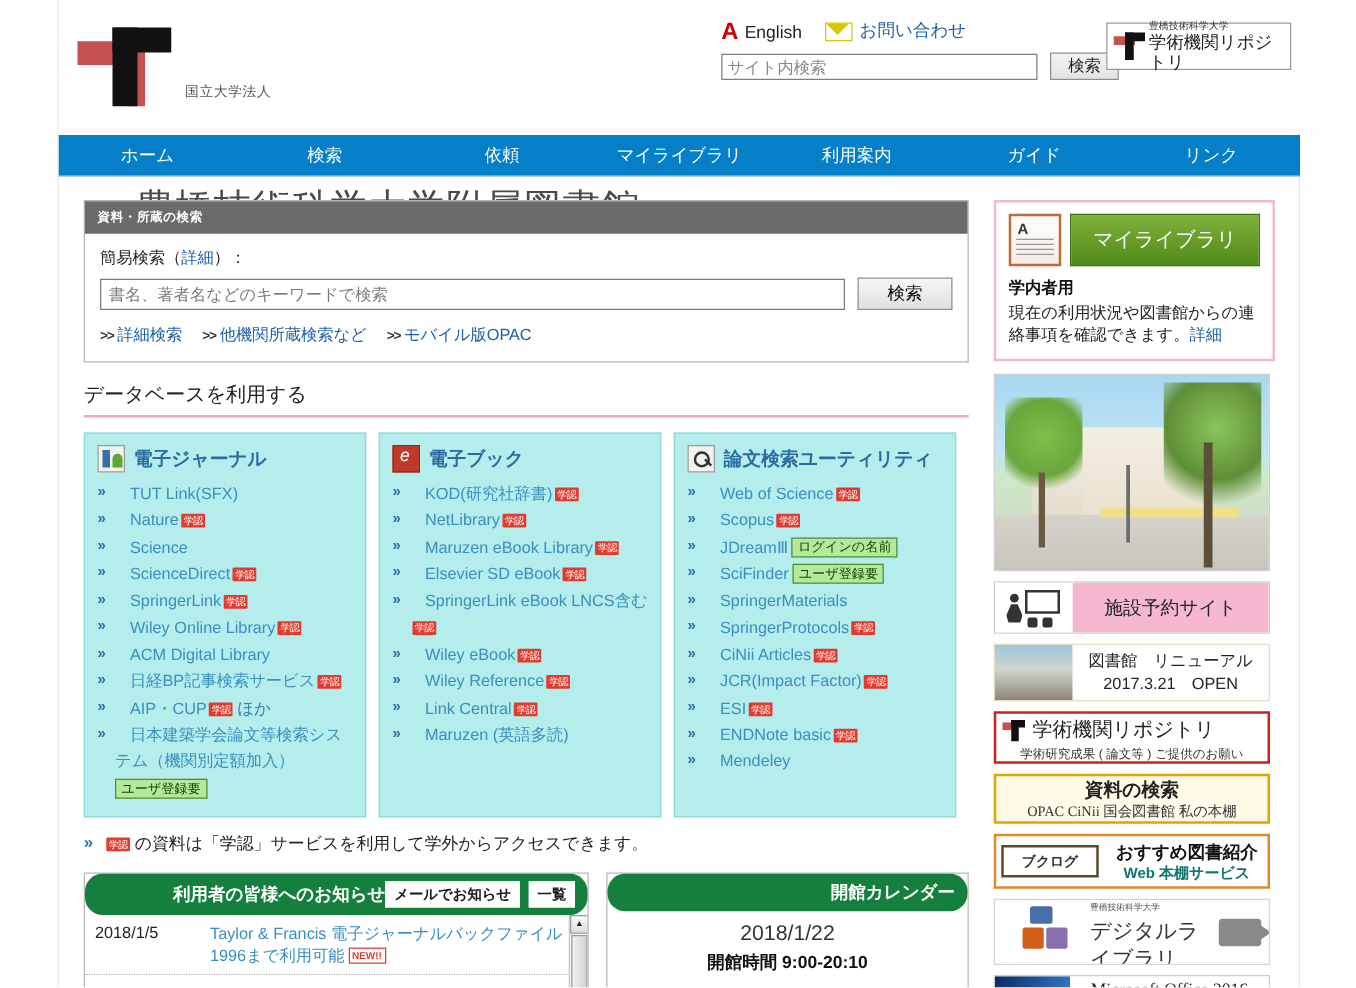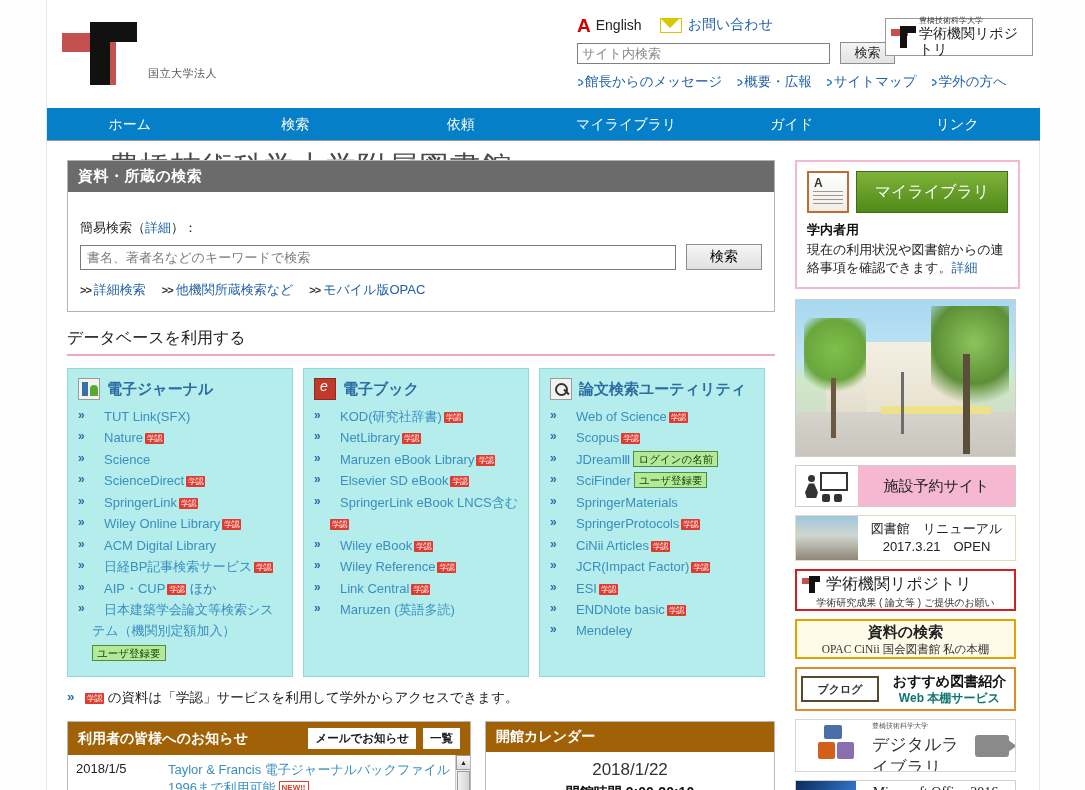--- a/index.html
+++ b/index.html
@@ -124,24 +124,24 @@
 
   
   .main { position: absolute; left: 47px; top: 141px; width: 993px; height: 649px; }
 
   .col-left { position: absolute; left: 20px; top: 19px; width: 708px; }
   .col-right { position: absolute; left: 748px; top: 19px; width: 225px; }
 
   
   .search-panel { border: 1px solid #b3b3b3; background: #fff; }
   .search-panel .sp-head {
-    background: #6b6b6b; color: #fff; font-size: 15px; font-weight: bold;
+    background: #6b6b6b; color: #fff; font-size: 10px; font-weight: bold;
     padding: 6px 10px; letter-spacing: .5px;
   }
-  .search-panel .sp-body { padding: 27px 12px 12px 12px; }
+  .search-panel .sp-body { padding: 10px 12px 12px 12px; }
   .sp-label { font-size: 13px; color: #222; margin-bottom: 7px; }
   .sp-label a { color: #1f5fa8; text-decoration: none; }
   .sp-row { display: flex; align-items: center; }
   .sp-row input {
     flex: 1; height: 25px; border: 1px solid #7a7a7a; padding: 2px 6px;
     font-size: 13px; font-family: inherit; background: #fff;
   }
   .sp-row input::placeholder { color: #7c7c7c; }
   .sp-row button {
     margin-left: 10px; width: 76px; height: 26px;
@@ -210,22 +210,22 @@
     font-size: 10.5px; line-height: 14px; padding: 0 4px; vertical-align: 1px; margin-left: 3px;
   }
   .badge-green.block { margin-left: 0; margin-top: 3px; }
   .note-line { margin-top: 12px; font-size: 13.5px; color: #222; padding-left: 16px; position: relative; }
   .note-line .bullet { position: absolute; left: 0; top: 0; color: #2a6fa8; font-weight: bold; letter-spacing: -2px; }
 
   
   .bottom-row { display: flex; gap: 14px; margin-top: 14px; }
   .panel { border: 1px solid #b8b8b8; background: #fff; }
   .panel .p-head {
-    background: #a16207; color: #fff; font-weight: bold; font-size: 14px;
-    padding: 6px 10px; display: flex; align-items: center; justify-content: space-between;
+    background: #15803d; color: #fff; font-weight: bold; font-size: 14px;
+    padding: 6px 10px; display: flex; align-items: center; justify-content: flex-end; border-radius: 14px;
   }
   .p-head-btns { display: flex; gap: 7px; }
   .p-btn {
     background: #fff; color: #1a1a1a; font-size: 11.5px; font-weight: bold;
     padding: 2px 6px; border: 1px solid #fff; cursor: pointer;
   }
   .notices { width: 404px; }
   .notices-body { position: relative; height: 90px; overflow: hidden; }
   .notice-row {
     display: flex; font-size: 13px; padding: 6px 4px 6px 8px;
@@ -434,43 +434,41 @@
       <div class="hdr-links-top">
         <span class="a-glyph">A</span>
         <a class="eng" href="#">English</a>
         <span class="mail-icon"></span>
         <a href="#">お問い合わせ</a>
       </div>
       <div class="site-search">
         <input type="text" placeholder="サイト内検索" style="">
         <button>検索</button>
       </div>
-      <div class="hdr-links-bot">
-        <a href="#"><span class="arrow-bullet">:›</span><span>館長からのメッセージ</span></a><a href="#"><span class="arrow-bullet">:›</span><span>概要・広報</span></a><a href="#"><span class="arrow-bullet">:›</span><span>サイトマップ</span></a><a href="#"><span class="arrow-bullet">:›</span><span>学外の方へ</span></a>
-      </div>
     </div>
 
     <div class="repo-badge">
       <div class="rlogo">
         <div class="rh"></div>
           <div class="rbh"></div>
           <div class="rbv"></div>
       </div>
       <div class="rtxt">
         <div class="r1">豊橋技術科学大学</div>
         <div class="r2">学術機関リポジトリ</div>
       </div>
     </div>
   </div>
 
   <div class="nav">
     <a class="nav-item" href="#">ホーム</a>
     <a class="nav-item" href="#">検索</a>
     <a class="nav-item" href="#">依頼</a>
     <a class="nav-item" href="#">マイライブラリ</a>
+    <a class="nav-item" href="#">利用案内</a>
     <a class="nav-item" href="#">ガイド</a>
     <a class="nav-item" href="#">リンク</a>
   </div>
 
   <div class="main">
 
     <div class="col-left">
 
       <div class="search-panel">
         <div class="sp-head">資料・所蔵の検索</div>

